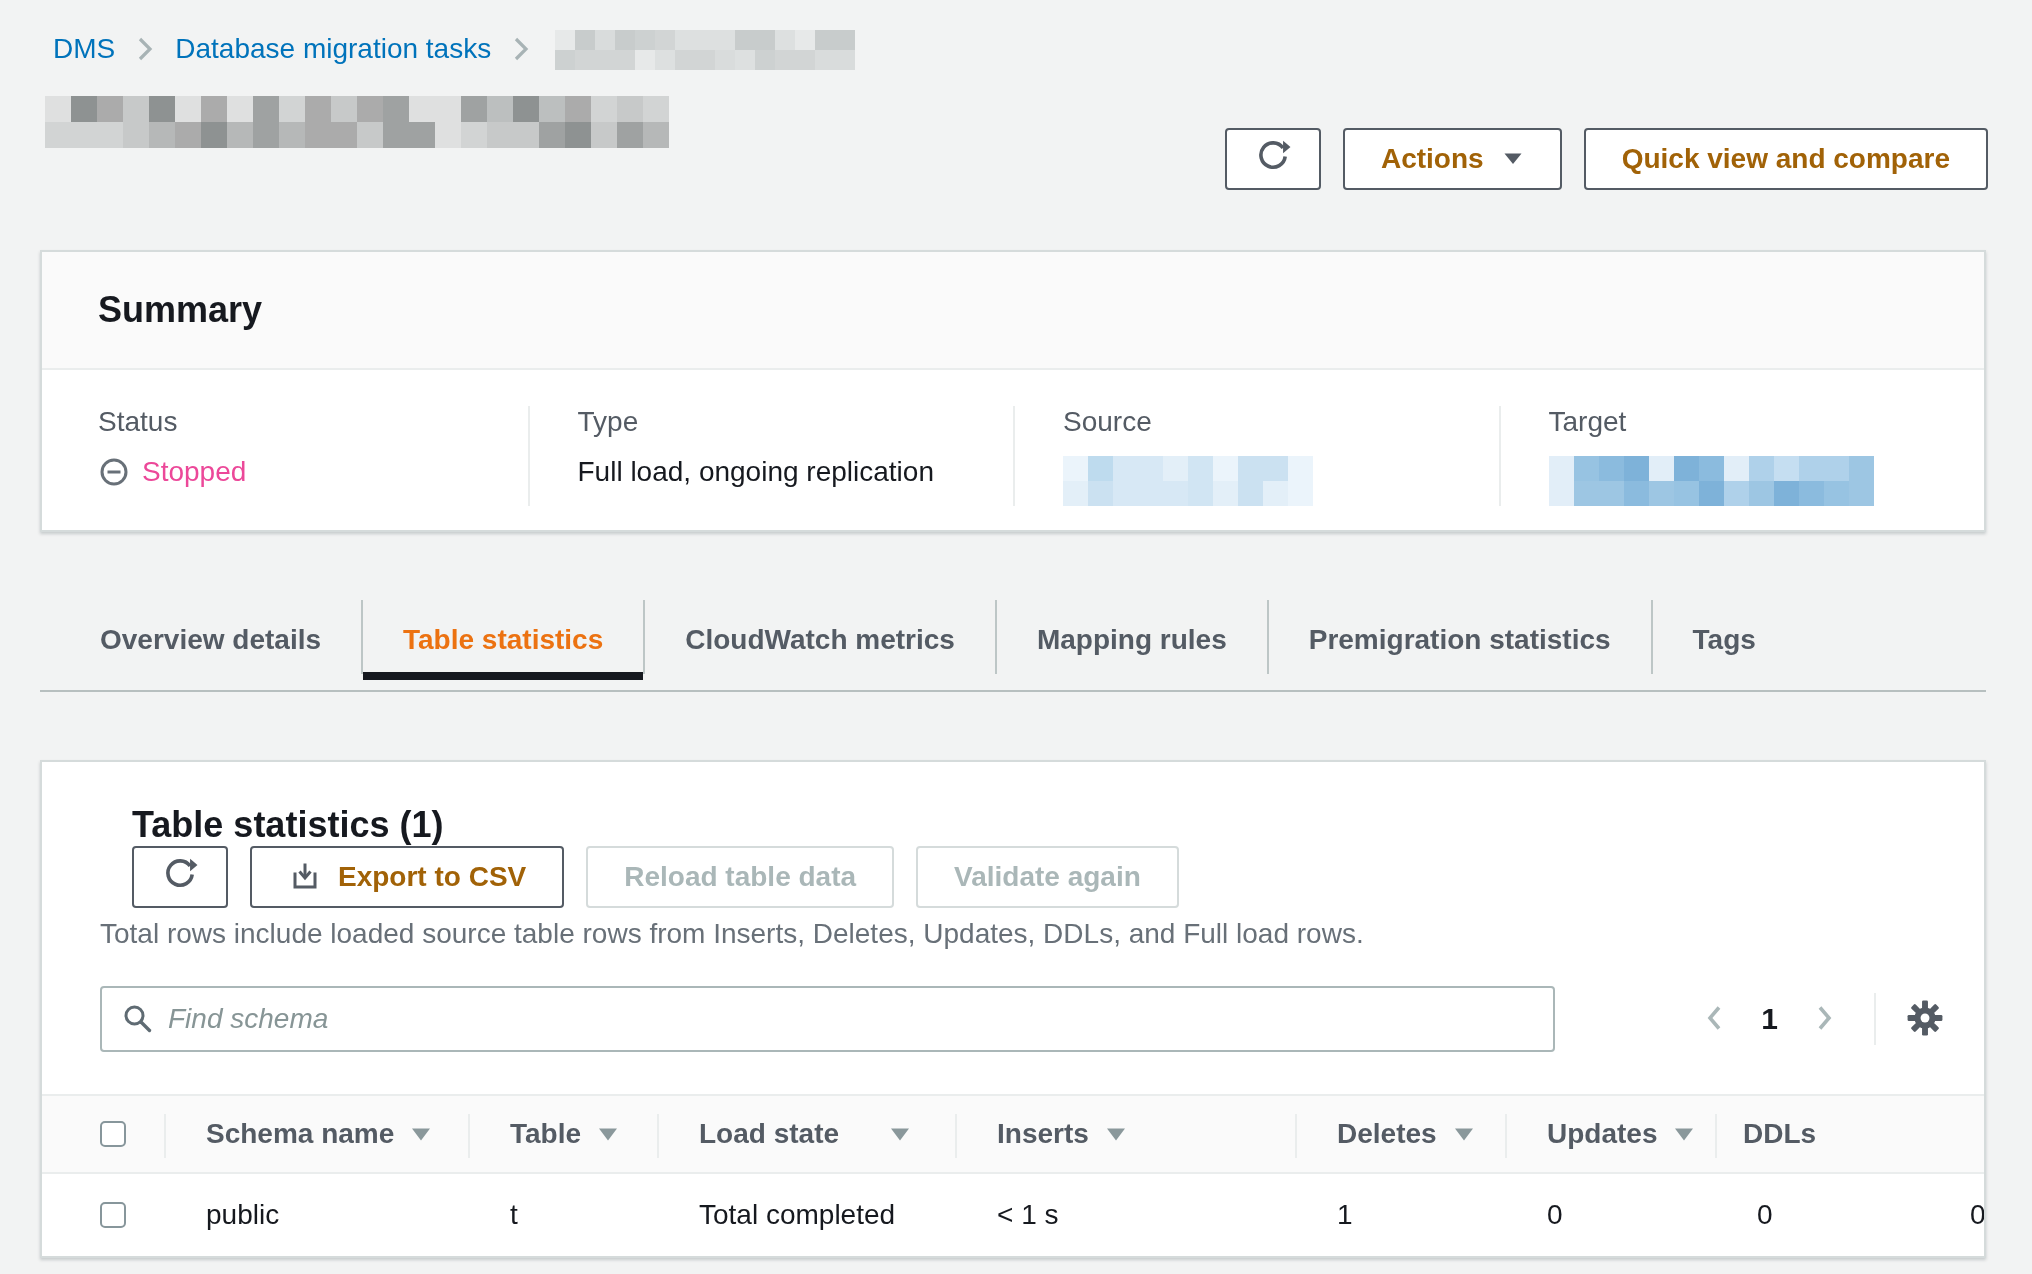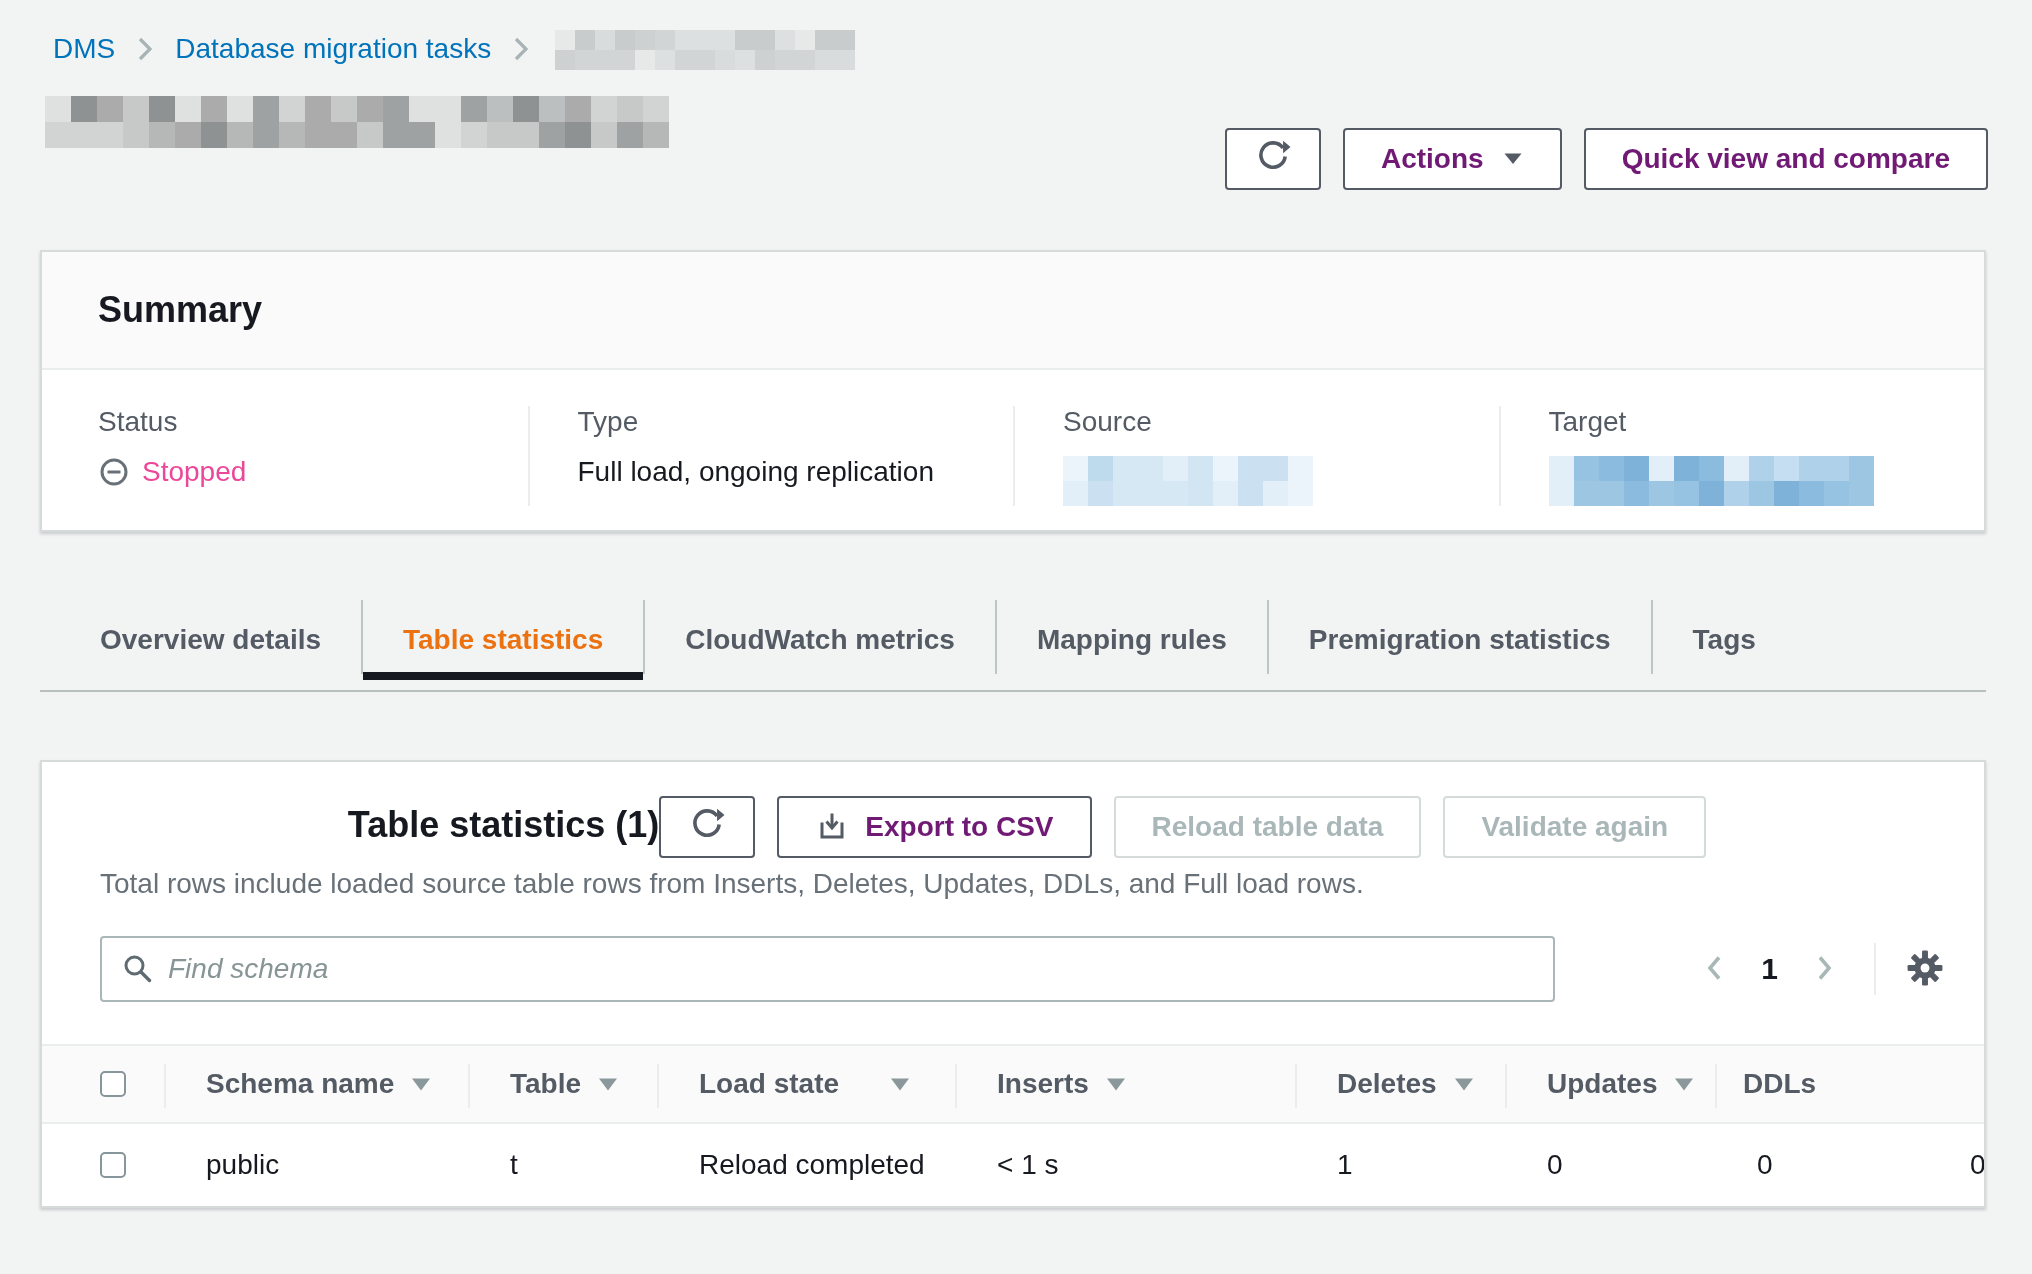--- a/index.html
+++ b/index.html
@@ -17,21 +17,21 @@
 
   
   .mosaic { line-height:0; }
   .title-mosaic { position:absolute; left:45px; top:96px; }
   .crumb-mosaic { margin-left:4px; margin-top:2px; }
 
   
   .header-buttons { position:absolute; top:128px; right:44px; display:flex; gap:22px; }
   .btn {
     height:62px; background:#fff; border:2px solid #545b64; border-radius:4px;
-    color:#701a75; font-size:28px; font-weight:700; font-family:inherit;
+    color:#a16207; font-size:28px; font-weight:700; font-family:inherit;
     display:flex; align-items:center; justify-content:center; padding:0 36px; cursor:pointer; white-space:nowrap;
   }
   .btn.icon-only { width:96px; padding:0; }
   .btn.disabled { border-color:#d5dbdb; color:#aab7b8; cursor:default; }
   .btn .caret { margin-left:18px; display:flex; }
   .btn .btn-ic { margin-right:16px; display:flex; }
 
   
   .card {
     position:absolute; left:40px; width:1946px; background:#fff;
@@ -58,21 +58,21 @@
     position:relative; display:flex; align-items:center; padding:0 40px;
     font-size:28px; font-weight:700; color:#545b64; cursor:pointer; white-space:nowrap;
   }
   .tab.active { color:#ec7211; }
   .tab.active::after { content:""; position:absolute; left:0; right:0; bottom:0; height:8px; background:#16191f; }
   .tab-sep { width:2px; height:74px; background:#bdc6c6; align-self:flex-start; }
   .tabs-rule { position:absolute; left:0; right:0; bottom:0; height:2px; background:#b7bfbf; }
 
   
   .table-card { top:760px; padding-top:34px; }
-  .tc-head { display:flex; align-items:flex-start; justify-content:center; padding:0 36px 0 64px; }
+  .tc-head { display:flex; align-items:flex-start; justify-content:flex-start; padding:0 36px 0 90px;flex-direction:column; }
   .tc-title { font-size:36px; font-weight:700; color:#16191f; padding-top:8px; }
   .tc-title .count { margin-left:10px; }
   .tc-actions { display:flex; gap:22px; }
   .tc-desc { margin-top:10px; padding:0 36px 0 58px; font-size:28px; color:#687078; }
 
   .toolbar { margin-top:36px; padding:0 36px 0 58px; display:flex; align-items:center; }
   .search-box { position:relative; width:1455px; }
   .search-box input {
     width:100%; height:66px; border:2px solid #aab7b8; border-radius:4px; background:#fff;
     font-family:inherit; font-size:28px; color:#16191f; padding:0 20px 0 66px; outline:none;
@@ -469,21 +469,21 @@
           <div class="th col-ddls">
             <span>DDLs</span>
           </div>
         </div>
         <div class="tbl-row tbl-datarow">
           <div class="td col-check">
             <span class="checkbox"></span>
           </div>
           <div class="td">public</div>
           <div class="td">t</div>
-          <div class="td">Reload completed</div>
+          <div class="td">Total completed</div>
           <div class="td">&lt; 1 s</div>
           <div class="td">1</div>
           <div class="td">0</div>
           <div class="td">0</div>
           <div class="td col-ddls">0</div>
         </div>
       </div>
     </div>
   </section>
 

